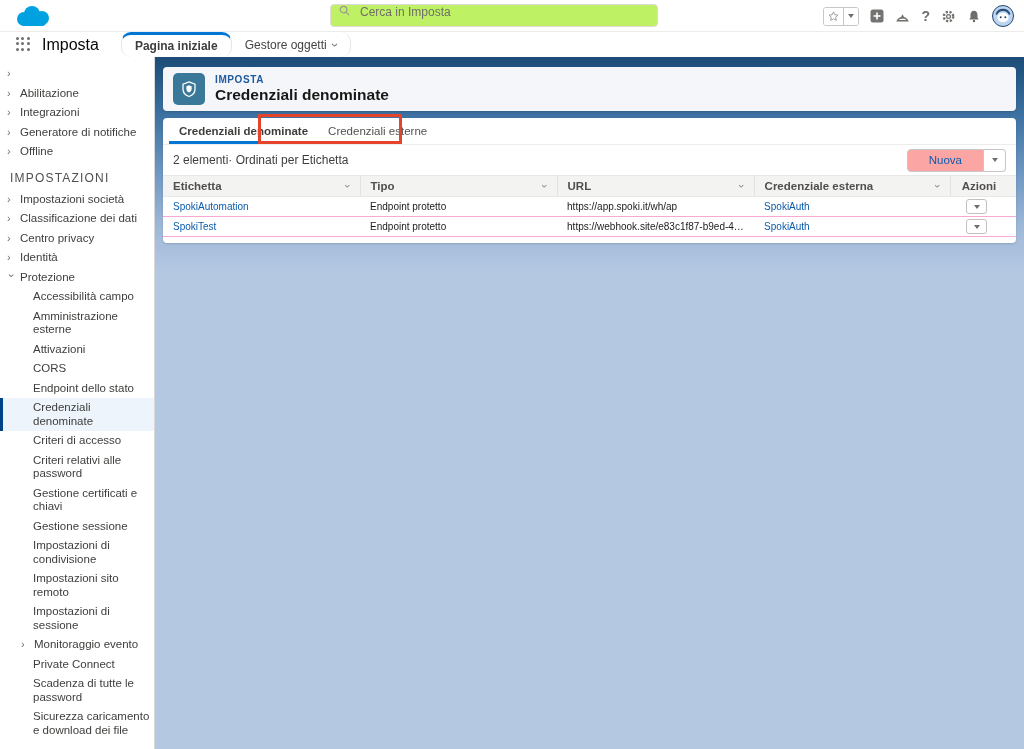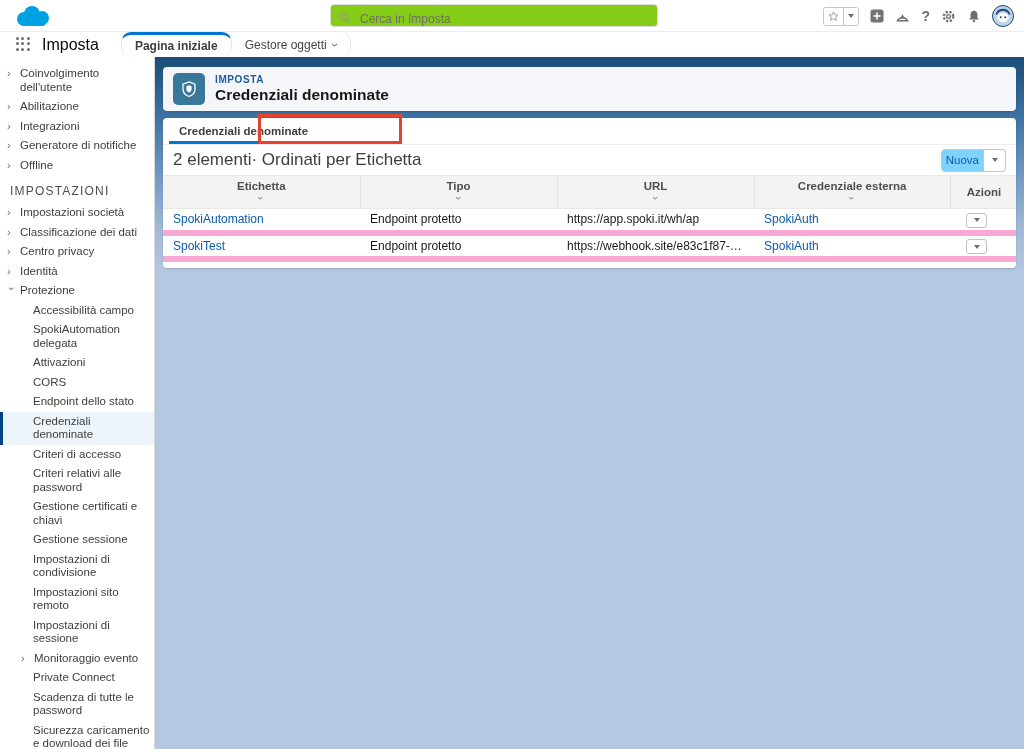--- a/index.html
+++ b/index.html
@@ -4,22 +4,22 @@
 <style>
   * { margin:0; padding:0; box-sizing:border-box; }
   html,body { width:1024px; height:749px; overflow:hidden; background:#fff;
     font-family:"Liberation Sans","DejaVu Sans",sans-serif; }
 
   
   .gheader { height:32px; background:#fff; border-bottom:1px solid #ececeb;
     position:relative; display:flex; align-items:center; }
   .logo { position:absolute; left:14px; top:4px; }
   .searchbox { position:absolute; left:330px; top:4px; width:328px; height:23px;
-    border:1px solid #dddbda; border-radius:4px; display:flex; align-items:flex-end;
-    padding:0 8px; background:#84cc16; }
+    border:1px solid #dddbda; border-radius:4px; display:flex; align-items:flex-start;
+    padding:0 8px; background:#bef264; }
   .searchbox input { border:none; outline:none; flex:1; font-size:12px; color:#3e3e3c;
     font-family:inherit; background:transparent; }
   .searchbox input::placeholder { color:#706e6b; }
   .search-glyph { color:#9b9895; margin-right:10px; font-size:12px; }
   .hicons { position:absolute; right:10px; top:0; height:32px; display:flex;
     align-items:center; gap:11px; color:#706e6b; }
   .combo { display:inline-flex; height:19px; border:1px solid #c9c7c5; border-radius:3px; overflow:hidden; }
   .combo .seg { display:flex; align-items:center; justify-content:center; width:19px; background:#fff; }
   .combo .seg + .seg { border-left:1px solid #c9c7c5; width:15px; }
   .tri { width:0; height:0; border-left:3.5px solid transparent; border-right:3.5px solid transparent;
@@ -68,35 +68,35 @@
     box-shadow:0 1px 2px rgba(0,0,0,.15); padding-bottom:6px; }
   .tabbar { display:flex; padding-left:6px; border-bottom:1px solid #ececeb; height:27px; }
   .tab { font-size:11.5px; padding:0 10px; display:flex; align-items:center; color:#54524f;
     cursor:pointer; position:relative; }
   .tab.active { font-weight:bold; color:#3e3e3c; box-shadow:inset 0 -3px 0 #0176d3; }
   .redbox { position:absolute; left:95px; top:-4px; width:144px; height:30px;
     border:3px solid #e5432c; z-index:5; pointer-events:none; }
 
   .metarow { display:flex; align-items:center; justify-content:space-between;
     padding:4px 10px; height:30px; }
-  .meta-text { font-size:17px; color:#3e3e3c; }
+  .meta-text { font-size:12px; color:#3e3e3c; }
   .splitbtn { display:inline-flex; height:23px; }
-  .splitbtn .bmain { background:#7dd3fc; border:1px solid #c9c7c5; border-radius:4px 0 0 4px;
-    color:#0b5cab; font-size:11.5px; padding:0 4px; display:flex; align-items:center; cursor:pointer; }
+  .splitbtn .bmain { background:#fca5a5; border:1px solid #c9c7c5; border-radius:4px 0 0 4px;
+    color:#0b5cab; font-size:11.5px; padding:0 21px; display:flex; align-items:center; cursor:pointer; }
   .splitbtn .barrow { background:#fff; border:1px solid #c9c7c5; border-left:none;
     border-radius:0 4px 4px 0; width:22px; display:flex; align-items:center; justify-content:center; cursor:pointer; }
 
   table { width:100%; border-collapse:collapse; table-layout:fixed; }
   th { background:#f3f3f2; text-align:left; font-size:11.5px; color:#514f4d;
     padding:4px 10px; border-top:1px solid #e8e8e7; border-bottom:1px solid #e8e8e7;
     border-right:1px solid #e2e2e1; cursor:pointer; }
   th:last-child { border-right:none;padding-left:11px; }
-  .th-inner { display:flex; align-items:center; justify-content:space-between;flex-direction:column; }
+  .th-inner { display:flex; align-items:center; justify-content:space-between; }
   .sortchev { color:#8a8886; font-size:11px; transform:rotate(90deg); display:inline-block; font-weight:normal; }
-  td { font-size:12px; color:#1b1b1b; padding:2px 10px; border-bottom:6px solid #f9a8d4;
+  td { font-size:10px; color:#1b1b1b; padding:2px 10px; border-bottom:1px solid #f9a8d4;
     height:17px; white-space:nowrap; overflow:hidden; text-overflow:ellipsis; }
   .cell-link { color:#0b5cab; text-decoration:none; cursor:pointer; }
   .rowbtn { width:21px; height:15px; border:1px solid #c3c1bf; border-radius:3px;
     background:#fff; display:inline-flex; align-items:center; justify-content:center;
     cursor:pointer; margin-left:6px; }
 </style>
 </head>
 <body>
 
 <header class="gheader">
@@ -188,21 +188,20 @@
     <span>Gestore oggetti</span>
     <span class="nchev">›</span>
   </div>
 </nav>
 
 <div class="content">
   <aside class="sidebar">
     <div>
         <div class="sb-item top">
           <span class="chev">›</span>
-          <span>Coinvolgimento dell'utente</span>
         </div>
         <div class="sb-item top">
           <span class="chev">›</span>
           <span>Abilitazione</span>
         </div>
         <div class="sb-item top">
           <span class="chev">›</span>
           <span>Integrazioni</span>
         </div>
         <div class="sb-item top">
@@ -231,21 +230,21 @@
           <span>Identità</span>
         </div>
         <div class="sb-item top">
           <span class="chev down">›</span>
           <span>Protezione</span>
         </div>
         <div class="sb-item sub">
           <span>Accessibilità campo</span>
         </div>
         <div class="sb-item sub">
-          <span>SpokiAutomation delegata</span>
+          <span>Amministrazione esterne</span>
         </div>
         <div class="sb-item sub">
           <span>Attivazioni</span>
         </div>
         <div class="sb-item sub">
           <span>CORS</span>
         </div>
         <div class="sb-item sub">
           <span>Endpoint dello stato</span>
         </div>
@@ -301,20 +300,23 @@
         <div class="crumb">IMPOSTA</div>
         <div class="ptitle">Credenziali denominate</div>
       </div>
     </div>
 
     <div class="card">
       <div class="redbox"></div>
       <div class="tabbar">
         <div class="tab active">
           <span>Credenziali denominate</span>
+        </div>
+        <div class="tab">
+          <span>Credenziali esterne</span>
         </div>
       </div>
 
       <div class="metarow">
         <span class="meta-text">2 elementi· Ordinati per Etichetta</span>
         <span class="splitbtn">
           <span class="bmain">Nuova</span>
           <span class="barrow">
               <span class="tri"></span>
             </span>

